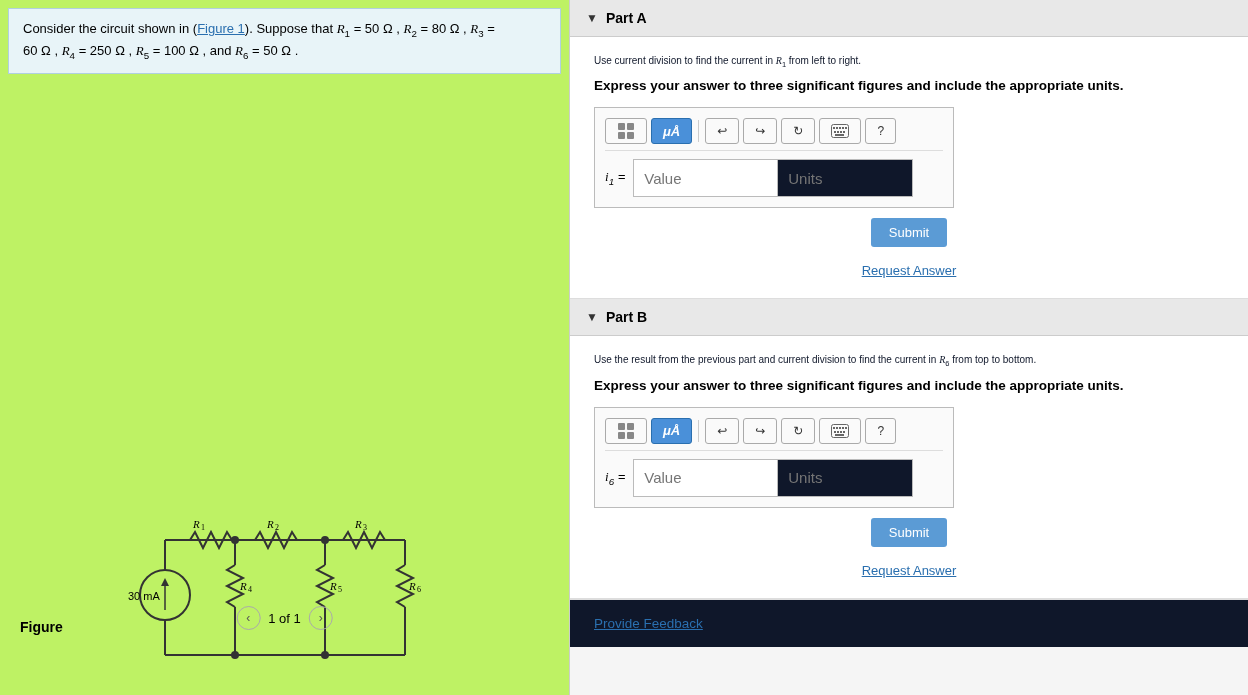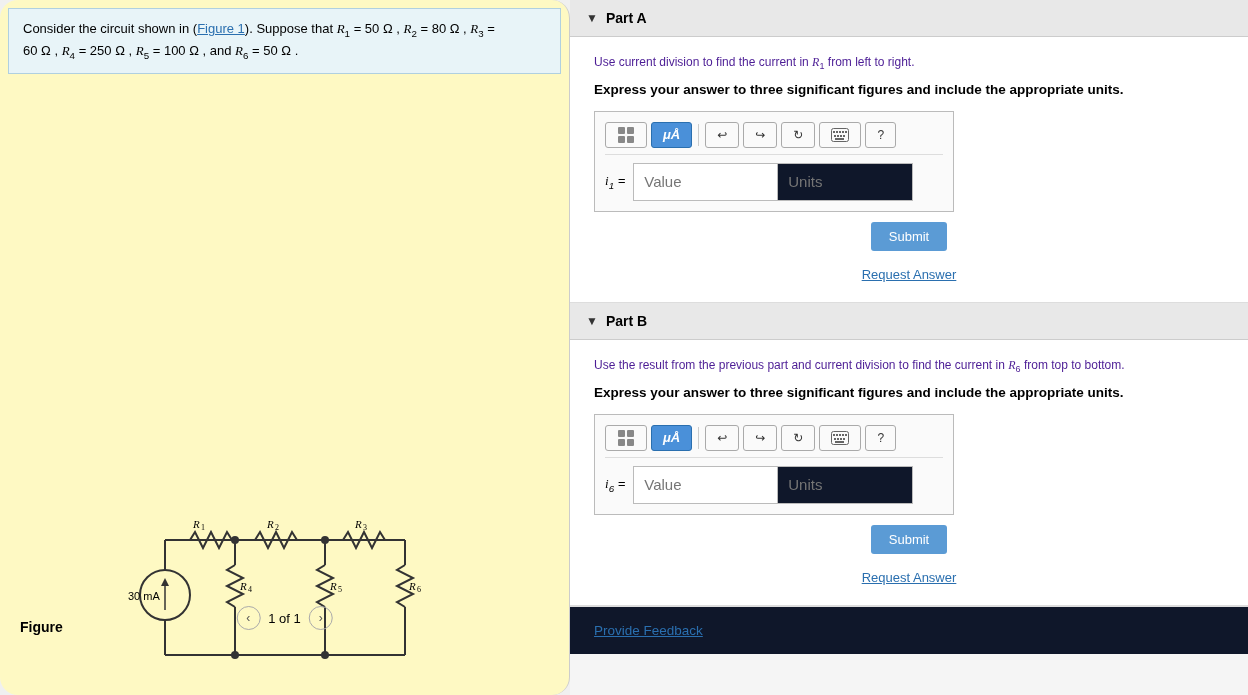--- a/index.html
+++ b/index.html
@@ -8,26 +8,25 @@
       font-size: 14px;
       background: #f0f0f0;
       display: flex;
       height: 695px;
       overflow: hidden;
     }
 
     
     .left-panel {
       width: 570px;
-      background: #fef9c3;
+      background: #bef264;
       border-right: 1px solid #ccc;
       display: flex;
       flex-direction: column;
       padding: 0;
-      border-radius: 18px;
     }
 
     .problem-statement {
       background: #e8f4f8;
       border: 1px solid #b0d0e0;
       padding: 10px 14px;
       font-size: 13px;
       line-height: 1.5;
       margin: 8px;
     }
@@ -117,22 +116,22 @@
     .part-header .part-title {
       font-weight: bold;
       font-size: 14px;
     }
 
     .part-body {
       padding: 16px 24px 20px 24px;
     }
 
     .instruction-text {
-      font-size: 12px;
-      color: #4c1d95;
+      font-size: 10px;
+      color: #0f172a;
       margin-bottom: 8px;
       line-height: 1.5;
     }
 
     .instruction-bold {
       font-weight: bold;
       font-size: 13.5px;
       margin-bottom: 14px;
       display: block;
     }

